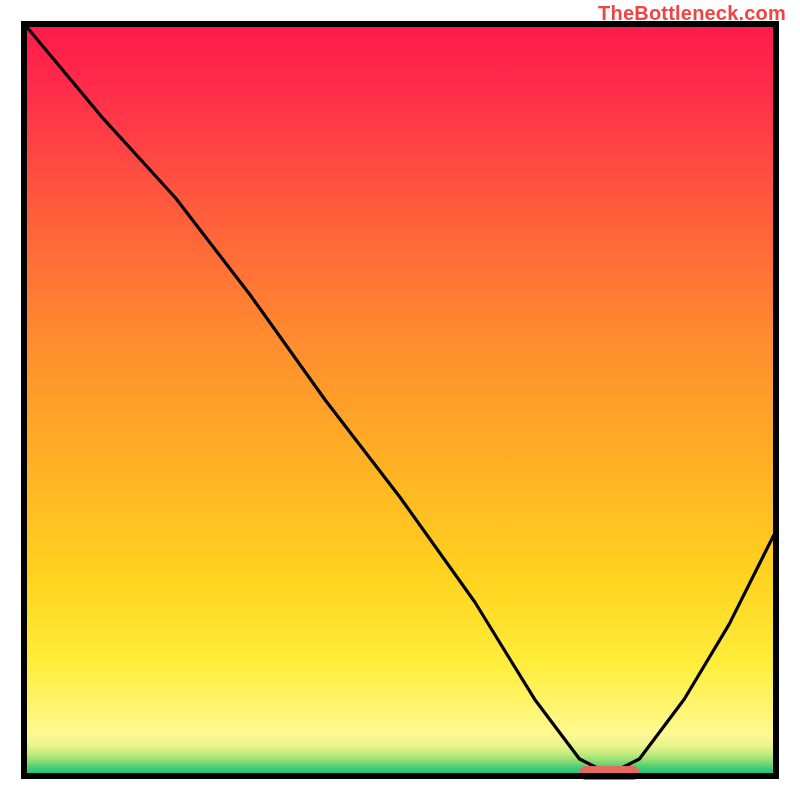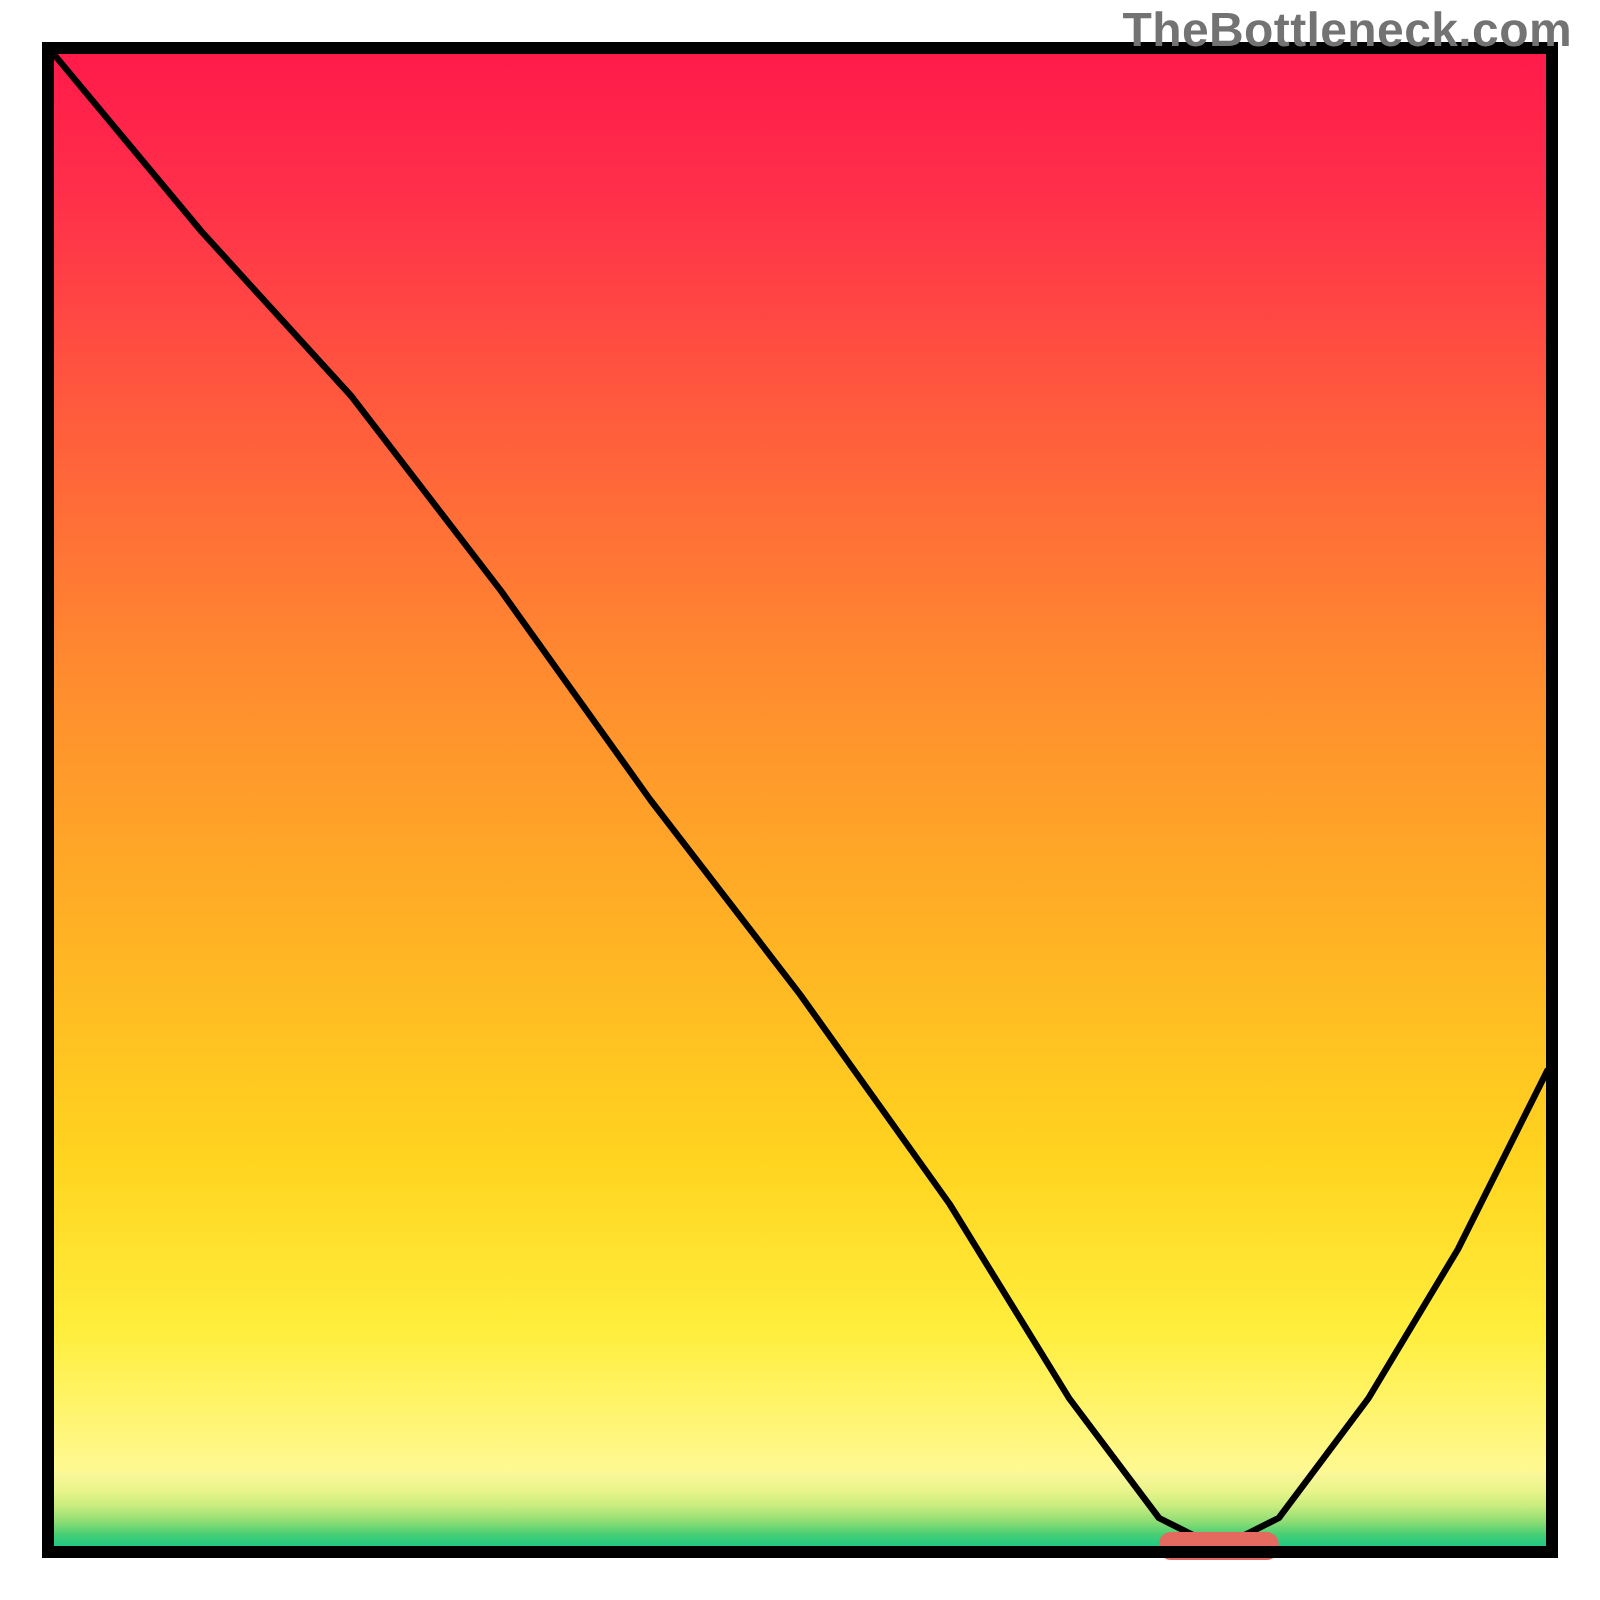--- a/index.html
+++ b/index.html
@@ -13,23 +13,23 @@
   }
   .container {
     position: relative;
     width: 800px;
     height: 800px;
   }
   .watermark {
     position: absolute;
     top: 2px;
     right: 14px;
-    font-size: 24px;
+    font-size: 20px;
     font-weight: 600;
-    color: #737373;
+    color: #ef4444;
     letter-spacing: 0.2px;
     z-index: 50;
   }
   svg.chart {
     position: absolute;
     top: 0;
     left: 0;
     width: 800px;
     height: 800px;
     display: block;

